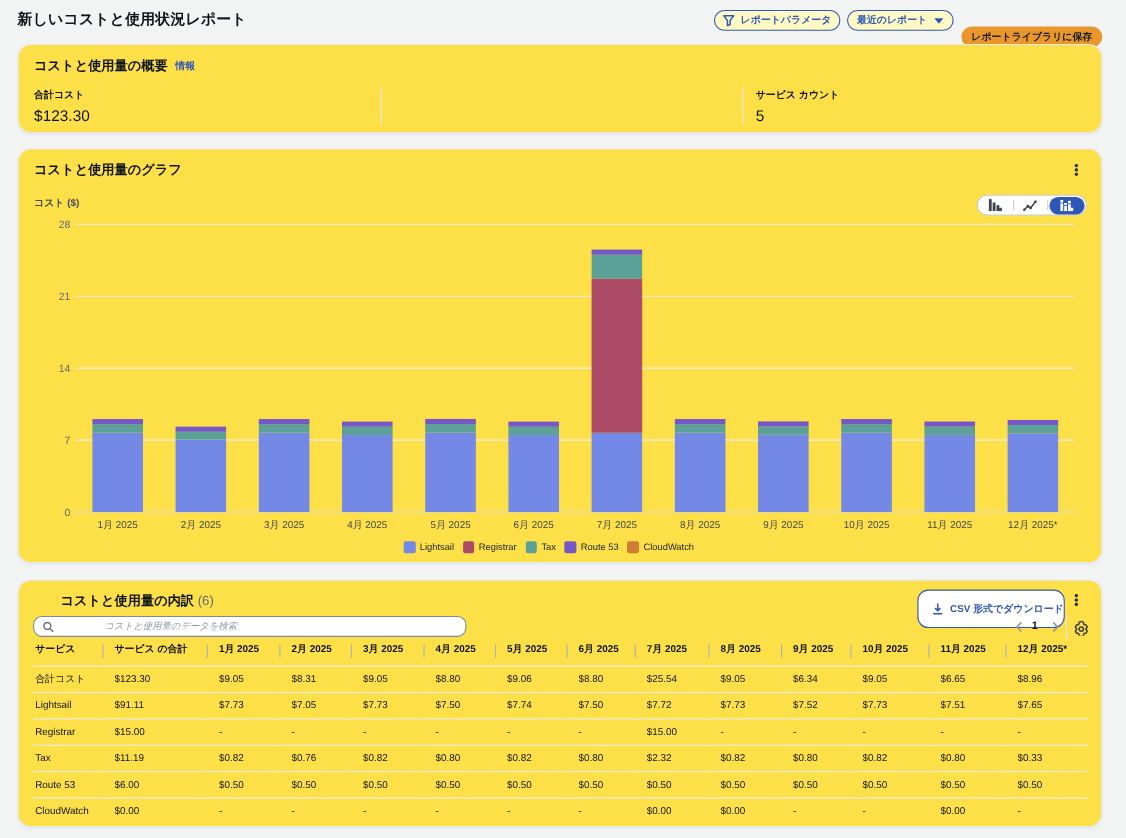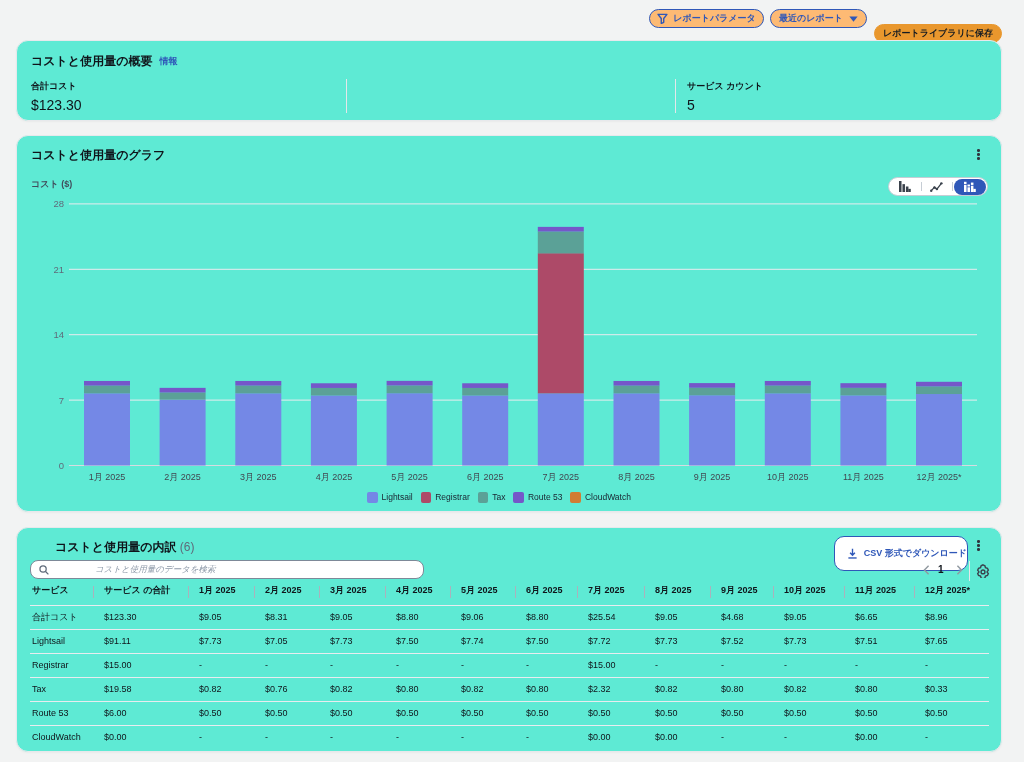--- a/index.html
+++ b/index.html
@@ -1,24 +1,24 @@
 <!DOCTYPE html>
 <html lang="ja"><head>
 <meta charset="utf-8">
 <title>Cost Explorer</title>
 <style>
 * { margin:0; padding:0; box-sizing:border-box; }
 html,body { width:1024px; height:762px; background:#f2f3f3; font-family:"Liberation Sans",sans-serif; color:#0f141a; overflow:hidden; }
 .page { position:relative; width:1024px; height:762px; }
-.card { position:absolute; left:16px; width:986px; background:#5eead4; border:1px solid #e7e9ec; border-radius:12px; box-shadow:0 1px 2px rgba(0,7,22,.04); }
+.card { position:absolute; left:16px; width:986px; background:#fde047; border:1px solid #e7e9ec; border-radius:12px; box-shadow:0 1px 2px rgba(0,7,22,.04); }
 .h2 { font-size:12px; font-weight:bold; color:#0f141a; }
 
 .title { position:absolute; left:16px; top:8.5px; font-size:13.5px; font-weight:bold; letter-spacing:.2px; }
 .btn { position:absolute; top:9px; height:19px; border-radius:10px; display:flex; align-items:center; justify-content:center; font-size:9px; font-weight:bold; white-space:nowrap; }
-.btn.outline { border:1.5px solid #2f57b8; color:#2f57b8; background:#fdba74; }
+.btn.outline { border:1.5px solid #2f57b8; color:#2f57b8; background:#fef9c3; }
 .btn.primary { background:#e9972d; color:#131a22; border:1.5px solid #e9972d; }
 
 #card1 { top:40px; height:81px; }
 #card1 .hdr { position:absolute; left:14px; top:10px; }
 .info { font-size:9px; font-weight:bold; color:#2f57b8; margin-left:7px; vertical-align:1px; }
 .kpi { position:absolute; top:39px; }
 .kpi .lab { font-size:9px; font-weight:bold; color:#0f141a; }
 .kpi .val { font-size:14px; margin-top:4px; color:#0f141a; }
 .vdiv { position:absolute; top:38px; height:34px; width:1px; background:#e4e7ea; }
 
@@ -47,20 +47,21 @@
 .pgn { position:absolute; right:0; top:33px; left:0; height:18px; }
 table.tb { position:absolute; left:13px; top:51px; border-collapse:collapse; table-layout:fixed; font-size:9px; }
 table.tb th { font-weight:bold; text-align:left; height:26px; vertical-align:middle; padding:0 4px 2px 11px; position:relative; white-space:nowrap; }
 table.tb th .dv { position:absolute; left:0; top:7px; height:12px; width:1px; background:#aab2bc; }
 table.tb td { height:24px; vertical-align:middle; padding:0 4px 0 11px; border-top:1px solid #e9ecef; white-space:nowrap; }
 table.tb th:first-child, table.tb td:first-child { padding-left:2px; }
 </style>
 </head>
 <body>
 <div class="page">
+  <div class="title">新しいコストと使用状況レポート</div>
   <div class="btn outline" style="left:649px; width:115px;"><svg width="11" height="11" viewBox="0 0 16 16" style="margin-right:5px">
         <path d="M1.5 2h13L9.8 8v5.5l-3.6 1.8V8L1.5 2z" fill="none" stroke="#2f57b8" stroke-width="2" stroke-linejoin="round"></path>
       </svg>レポートパラメータ</div>
   <div class="btn outline" style="left:770px; width:97px;">最近のレポート<svg width="9" height="6" viewBox="0 0 12 8" style="margin-left:6px">
         <path d="M0.5 0.8h11L6 7.6z" fill="#2f57b8"></path>
       </svg></div>
   <div class="btn primary" style="left:874px; width:128px;margin-top:15px;">レポートライブラリに保存</div>
 
   <div class="card" id="card1">
     <div class="hdr"><span class="h2">コストと使用量の概要</span><span class="info">情報</span></div>
@@ -262,21 +263,21 @@
             <td>合計コスト</td>
             <td>$123.30</td>
             <td>$9.05</td>
             <td>$8.31</td>
             <td>$9.05</td>
             <td>$8.80</td>
             <td>$9.06</td>
             <td>$8.80</td>
             <td>$25.54</td>
             <td>$9.05</td>
-            <td>$4.68</td>
+            <td>$6.34</td>
             <td>$9.05</td>
             <td>$6.65</td>
             <td>$8.96</td>
           </tr>
           <tr>
             <td>Lightsail</td>
             <td>$91.11</td>
             <td>$7.73</td>
             <td>$7.05</td>
             <td>$7.73</td>
@@ -301,21 +302,21 @@
             <td>-</td>
             <td>$15.00</td>
             <td>-</td>
             <td>-</td>
             <td>-</td>
             <td>-</td>
             <td>-</td>
           </tr>
           <tr>
             <td>Tax</td>
-            <td>$19.58</td>
+            <td>$11.19</td>
             <td>$0.82</td>
             <td>$0.76</td>
             <td>$0.82</td>
             <td>$0.80</td>
             <td>$0.82</td>
             <td>$0.80</td>
             <td>$2.32</td>
             <td>$0.82</td>
             <td>$0.80</td>
             <td>$0.82</td>

